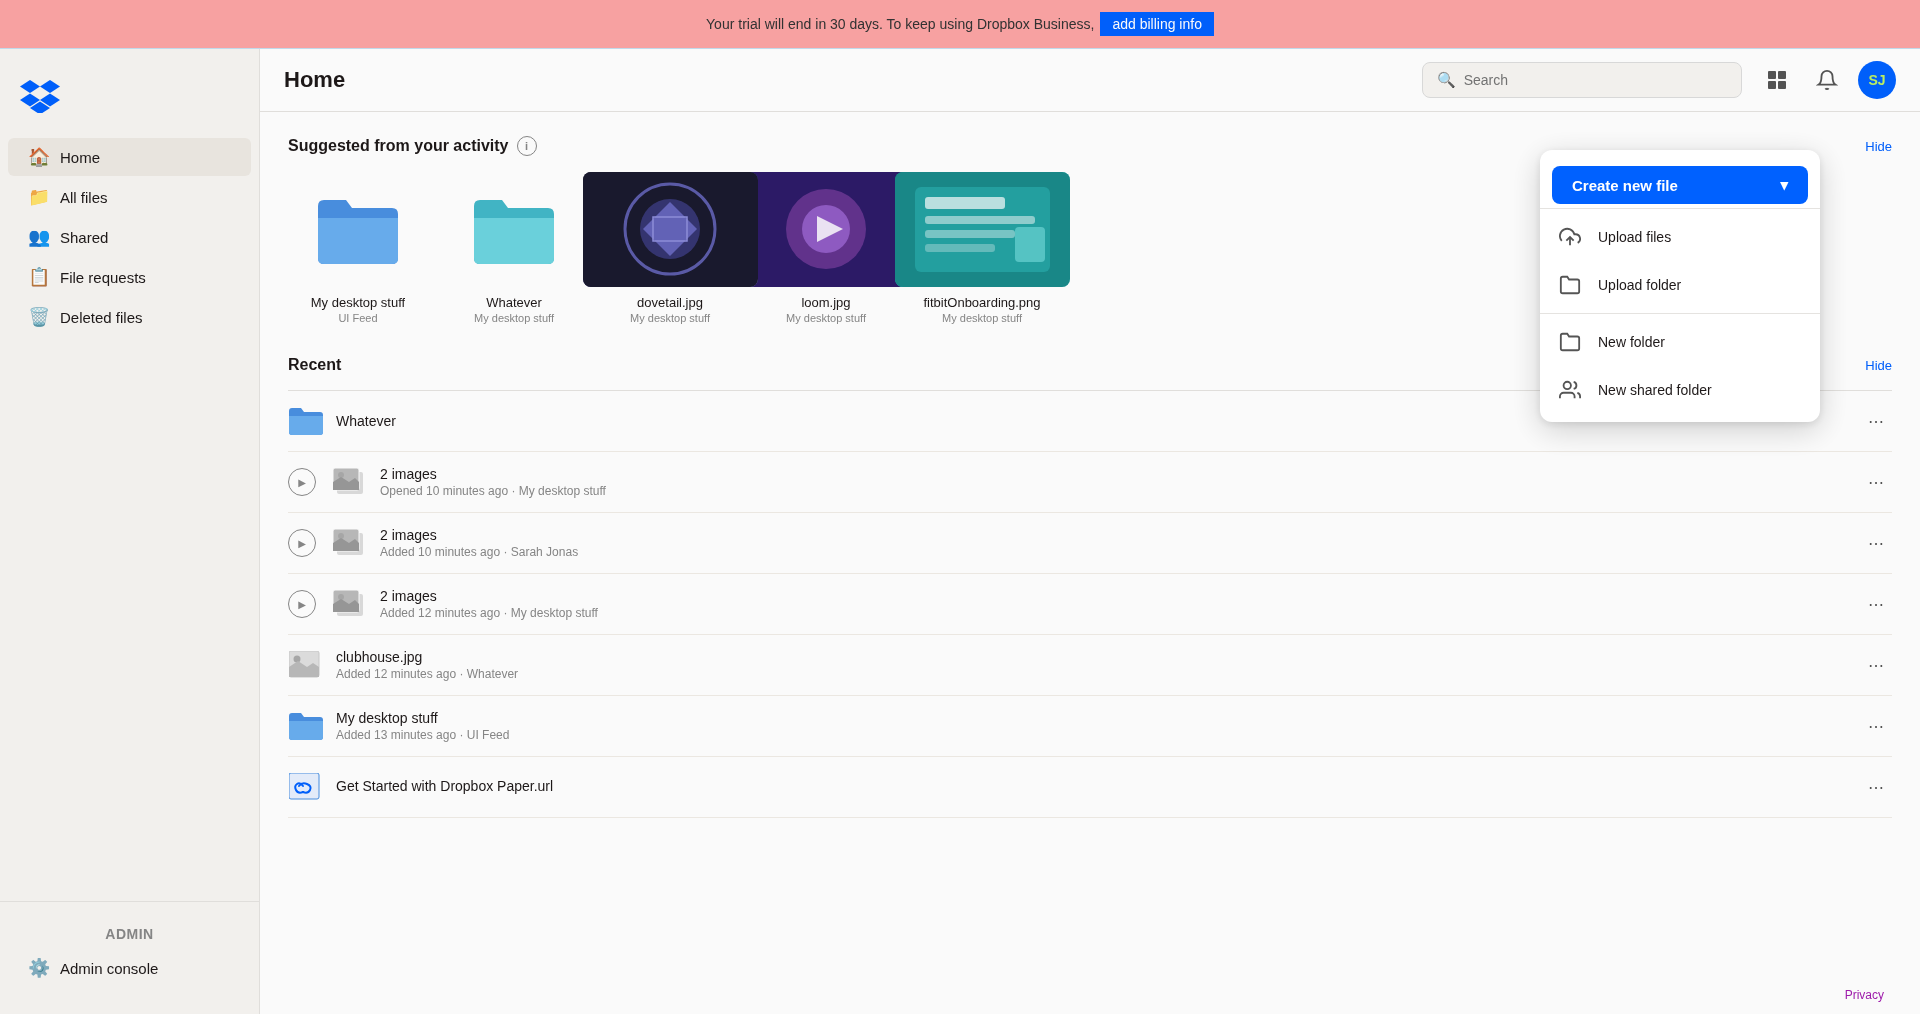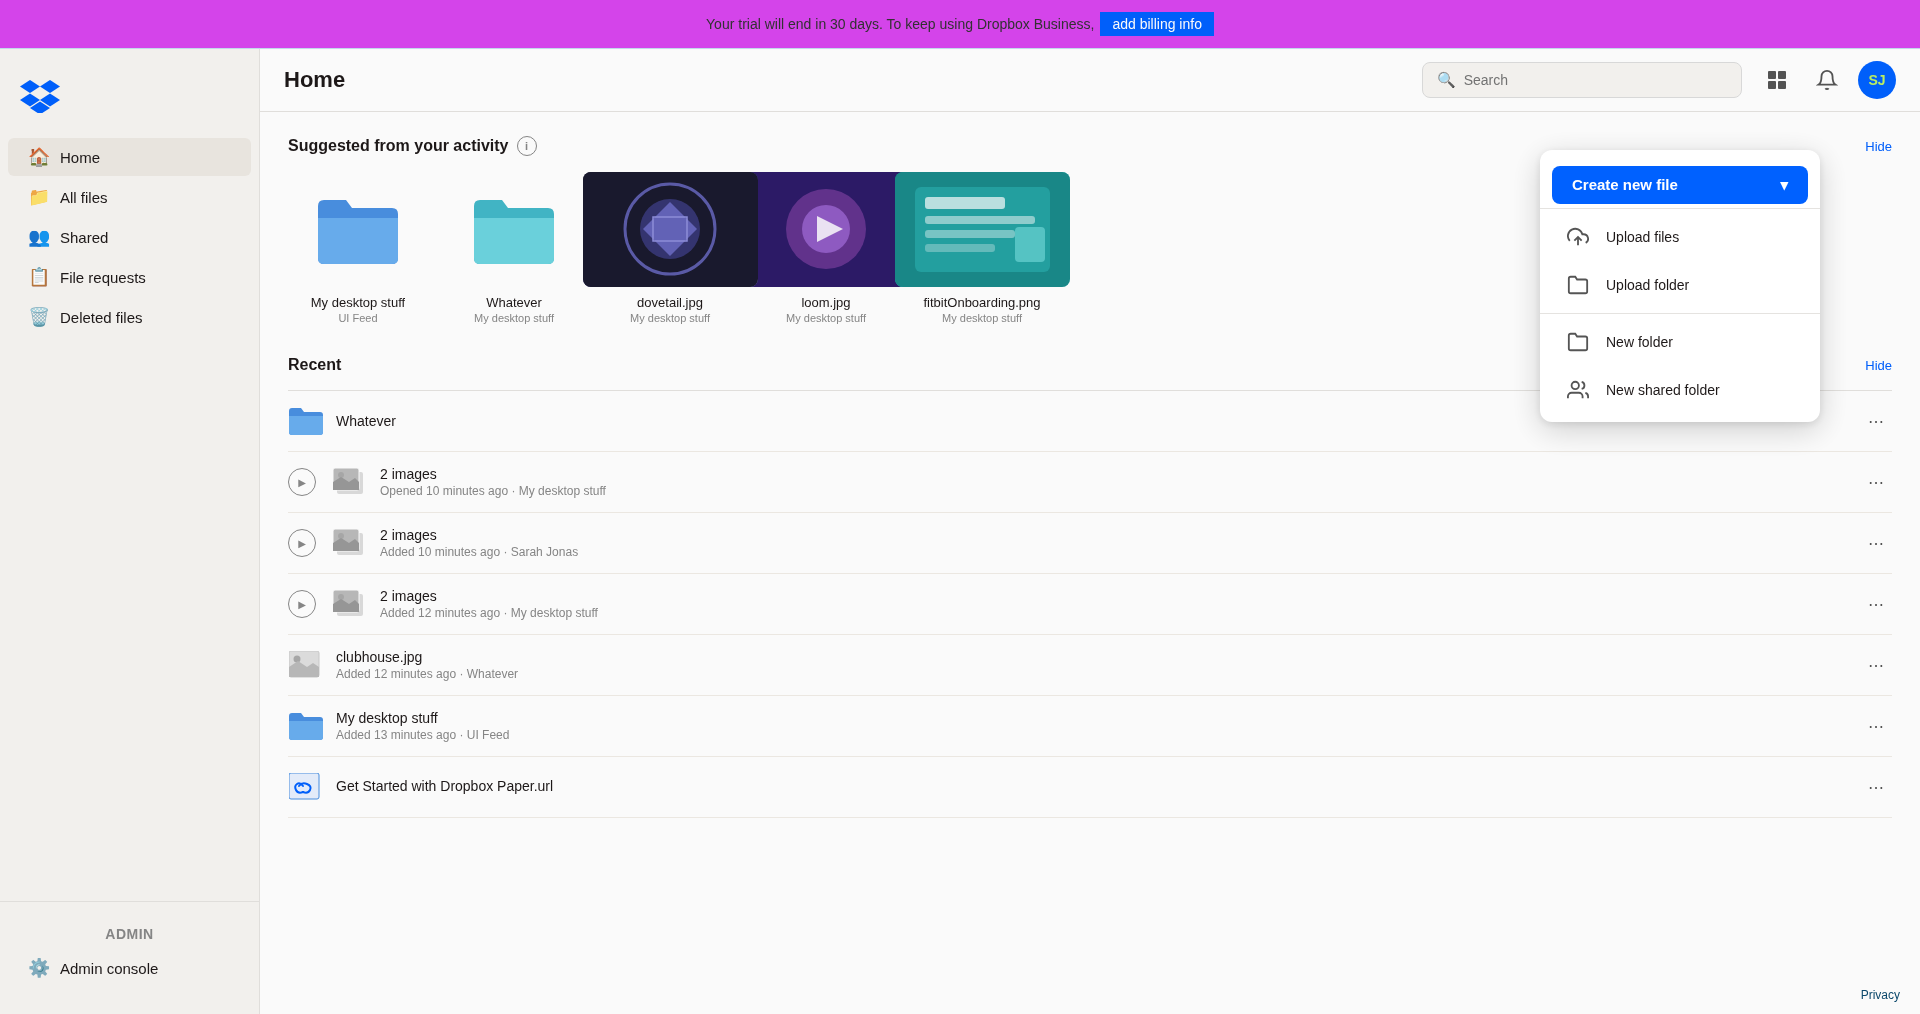--- a/index.html
+++ b/index.html
@@ -1,20 +1,20 @@
 <!DOCTYPE html>
 <html><head>
   <meta charset="utf-8">
   <style>
     * { box-sizing: border-box; margin: 0; padding: 0; }
     body { font-family: -apple-system, BlinkMacSystemFont, 'Segoe UI', sans-serif; background: #fff; color: #1e1919; overflow: hidden; }
 
     
     .app-container { display: flex; flex-direction: column; height: 1014px; width: 1920px; }
-    .trial-banner { background: #d946ef; padding: 12px 20px; display: flex; align-items: center; justify-content: center; font-size: 14px; color: #333; border-bottom: 1px solid #c5dff0; flex-shrink: 0; }
+    .trial-banner { background: #fca5a5; padding: 12px 20px; display: flex; align-items: center; justify-content: center; font-size: 14px; color: #333; border-bottom: 1px solid #c5dff0; flex-shrink: 0; }
     .trial-banner a { color: #0061ff; text-decoration: none; font-weight: 500; background: #0061ff; color: white; padding: 4px 12px; border-radius: 0; margin-left: 6px; }
     .main-layout { display: flex; flex: 1; overflow: hidden; }
 
     
     .sidebar { width: 260px; background: #f7f5f2; border-right: 1px solid #e5e3e0; display: flex; flex-direction: column; flex-shrink: 0; padding: 16px 0; }
     .sidebar-logo { padding: 8px 20px 20px; }
     .dropbox-logo { width: 40px; height: 40px; }
     .sidebar-item { padding: 8px 20px; cursor: pointer; border-radius: 6px; margin: 1px 8px; display: flex; align-items: center; gap: 10px; font-size: 15px; color: #1e1919; }
     .sidebar-item.active { background: #ede9e3; font-weight: 500; }
     .sidebar-item-icon { font-size: 18px; width: 22px; text-align: center; }
@@ -54,35 +54,35 @@
     .recent-icon { width: 36px; height: 36px; display: flex; align-items: center; justify-content: center; flex-shrink: 0; }
     .recent-info { flex: 1; }
     .recent-name { font-size: 14px; font-weight: 500; color: #1e1919; }
     .recent-meta { font-size: 12px; color: #888; margin-top: 2px; }
     .recent-more { width: 32px; height: 32px; display: flex; align-items: center; justify-content: center; border-radius: 50%; cursor: pointer; color: #555; }
     .play-btn { width: 28px; height: 28px; border-radius: 50%; border: 1.5px solid #888; display: flex; align-items: center; justify-content: center; color: #888; font-size: 10px; margin-right: 4px; }
 
     
     .dropdown-overlay { position: fixed; top: 0; left: 0; right: 0; bottom: 0; z-index: 10; }
     .create-dropdown { position: fixed; top: 150px; right: 100px; background: white; border-radius: 12px; box-shadow: 0 8px 32px rgba(0,0,0,0.18), 0 2px 8px rgba(0,0,0,0.10); z-index: 20; width: 280px; padding: 8px 0; }
-    .create-btn-header { background: #0061ff; color: white; border: none; border-radius: 8px; padding: 10px 20px; font-size: 15px; font-weight: 600; cursor: pointer; display: flex; gap: 8px; margin: 8px 12px 4px; width: calc(100% - 24px); justify-content: space-between; }
-    .dropdown-item { display: flex; align-items: center; gap: 14px; padding: 10px 24px; font-size: 14px; color: #1e1919; cursor: pointer; }
+    .create-btn-header { background: #0061ff; color: white; border: none; border-radius: 8px; padding: 10px 20px; font-size: 15px; font-weight: 600; cursor: pointer; display: flex; align-items: center; gap: 8px; margin: 8px 12px 4px; width: calc(100% - 24px); justify-content: space-between; }
+    .dropdown-item { display: flex; align-items: center; gap: 14px; padding: 10px 16px; font-size: 14px; color: #1e1919; cursor: pointer; }
     .dropdown-item-icon { width: 28px; height: 28px; display: flex; align-items: center; justify-content: center; font-size: 18px; flex-shrink: 0; }
     .dropdown-divider { height: 1px; background: #e5e3e0; margin: 4px 0; }
 
     
     .img-thumb-dovetail { background: linear-gradient(135deg, #1a1a2e 0%, #2d2d7a 40%, #5c5caa 70%, #8888cc 100%); }
     .img-thumb-loom { background: linear-gradient(135deg, #2d1b69 0%, #7b3f9e 50%, #c084fc 100%); }
     .img-thumb-fitbit { background: linear-gradient(135deg, #1a8a8a 0%, #2ebcbc 40%, #6dd5d5 70%, #a8eded 100%); }
 
     
     .info-icon { width: 20px; height: 20px; border-radius: 50%; border: 1.5px solid #888; display: flex; align-items: center; justify-content: center; font-size: 11px; color: #888; cursor: pointer; }
 
     
-    .privacy-link { position: fixed; bottom: 12px; right: 20px; font-size: 12px; color: #0c4a6e; cursor: pointer; padding-left: 13px; }
+    .privacy-link { position: fixed; bottom: 12px; right: 36px; font-size: 12px; color: #a21caf; cursor: pointer; padding-left: 13px; }
   </style>
 </head>
 <body>
 
 <div class="app-container">
 
   <div class="trial-banner">
     <span>Your trial will end in 30 days. To keep using Dropbox Business,</span>
     <a>add billing info</a>
   </div>

